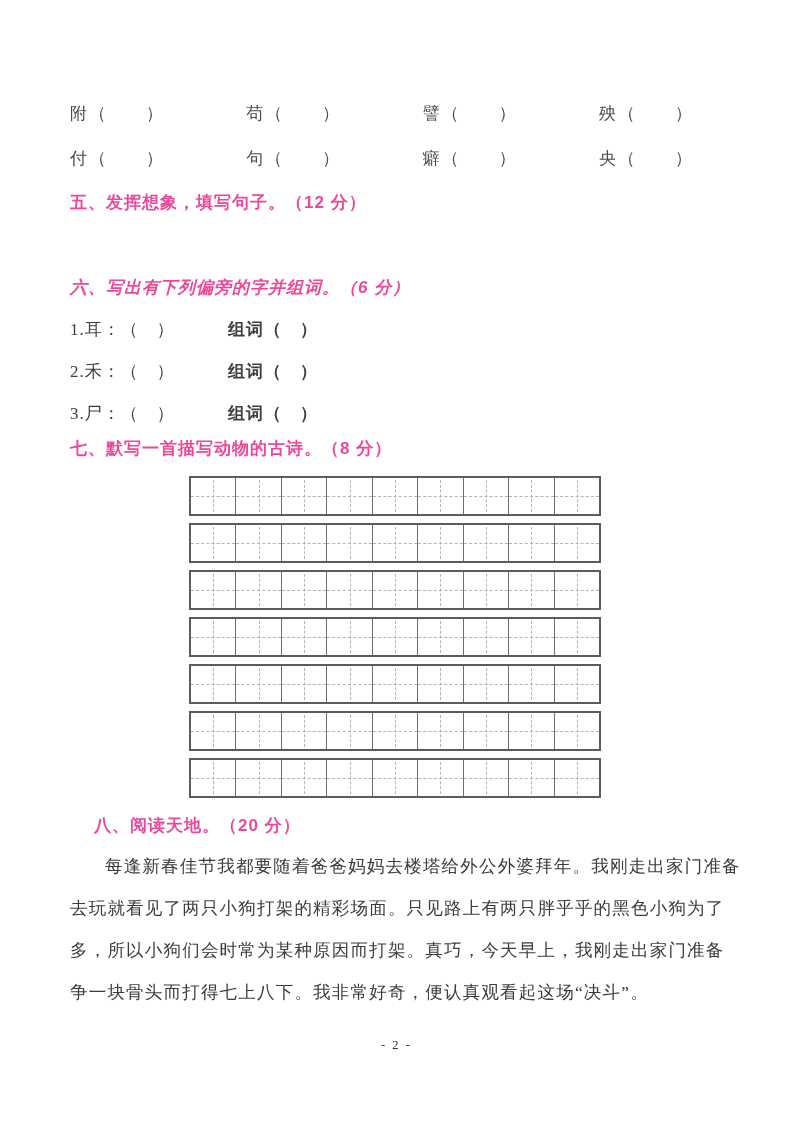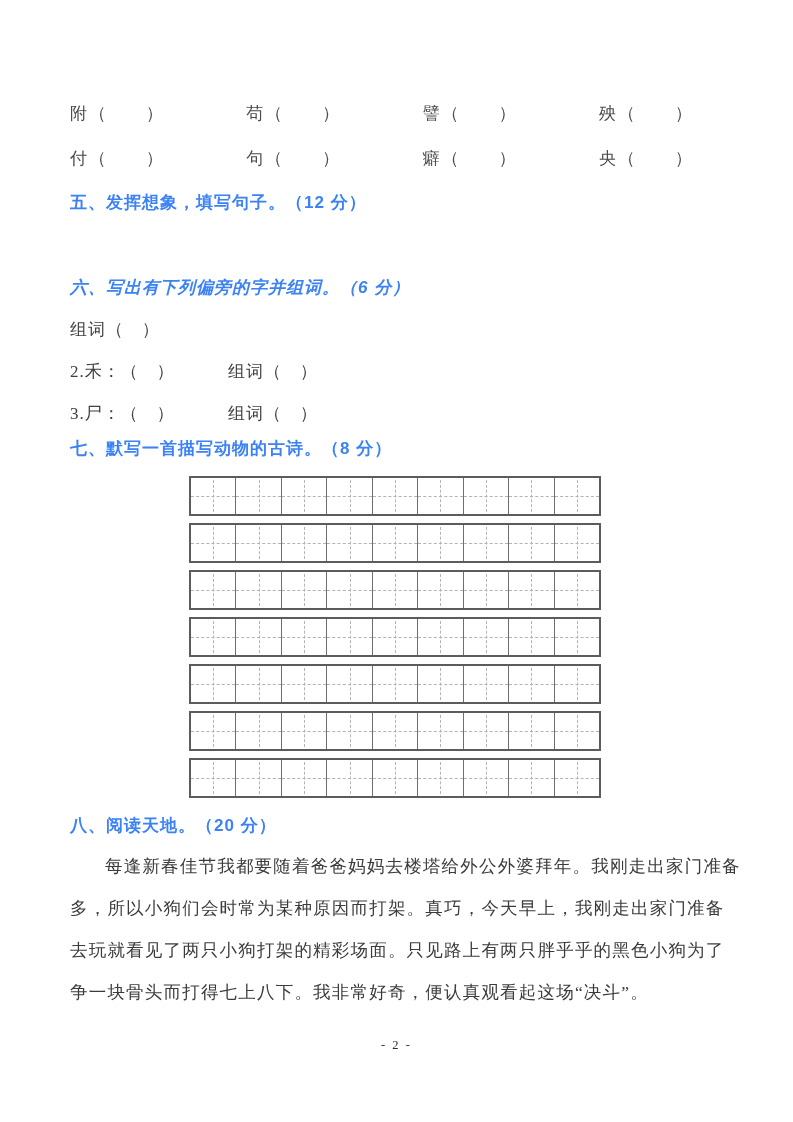--- a/index.html
+++ b/index.html
@@ -26,38 +26,38 @@
   }
   .word-row-1 { top: 102px; }
   .word-row-2 { top: 147px; }
 
   
   .sec-title {
     font-family: "Liberation Sans", sans-serif;
     font-weight: 700;
     font-size: 17px;
     letter-spacing: 1px;
-    color: #3b82f6;
+    color: #ec4899;
     margin: 0;
   }
   .t5 { top: 191px; }
   .t6 { top: 276px; font-style: italic; }
   .t7 { top: 437px; }
-  .t8 { top: 814px; }
+  .t8 { top: 814px; margin-left: 24px; }
 
   .body-line {
     font-size: 17px;
     letter-spacing: 1px;
     color: #3f3f3f;
   }
   .sec5-line { top: 232px; }
 
   .six-item { display: flex; font-size: 17px; color: #3f3f3f; }
   .six-item .radical { min-width: 158px; letter-spacing: 1px; }
-  .six-item .word { letter-spacing: 1px; }
+  .six-item .word { letter-spacing: 1px; font-weight: bold; }
   .i1 { top: 318px; }
   .i2 { top: 360px; }
   .i3 { top: 402px; }
 
   
   .poem-grid { position: absolute; left: 189px; top: 476px; width: 412px; }
   .grid-row {
     display: flex;
     height: 40px;
     border: 2px solid #5c5c5c;
@@ -119,20 +119,21 @@
     <span>付（　　）</span>
     <span>句（　　）</span>
     <span>癖（　　）</span>
     <span>央（　　）</span>
   </div>
 
   <h2 class="abs sec-title t5">五、发挥想象，填写句子。（12 分）</h2>
 
   <h2 class="abs sec-title t6">六、写出有下列偏旁的字并组词。（6 分）</h2>
   <div class="abs six-item i1">
+    <span class="radical">1.耳：（　）</span>
     <span class="word">组词（　）</span>
   </div>
   <div class="abs six-item i2">
     <span class="radical">2.禾：（　）</span>
     <span class="word">组词（　）</span>
   </div>
   <div class="abs six-item i3">
     <span class="radical">3.尸：（　）</span>
     <span class="word">组词（　）</span>
   </div>
@@ -214,19 +215,19 @@
         <div class="grid-cell"></div>
         <div class="grid-cell"></div>
         <div class="grid-cell"></div>
         <div class="grid-cell"></div>
       </div>
     </div>
 
   <h2 class="abs sec-title t8">八、阅读天地。（20 分）</h2>
   <div class="abs para">
     <div class="para-line indent">每逢新春佳节我都要随着爸爸妈妈去楼塔给外公外婆拜年。我刚走出家门准备</div>
+    <div class="para-line">去玩就看见了两只小狗打架的精彩场面。只见路上有两只胖乎乎的黑色小狗为了</div>
     <div class="para-line">多，所以小狗们会时常为某种原因而打架。真巧，今天早上，我刚走出家门准备</div>
-    <div class="para-line">去玩就看见了两只小狗打架的精彩场面。只见路上有两只胖乎乎的黑色小狗为了</div>
     <div class="para-line">争一块骨头而打得七上八下。我非常好奇，便认真观看起这场“决斗”。</div>
   </div>
 
   <div class="footer">- 2 -</div>
 </div>
 
 </body></html>

